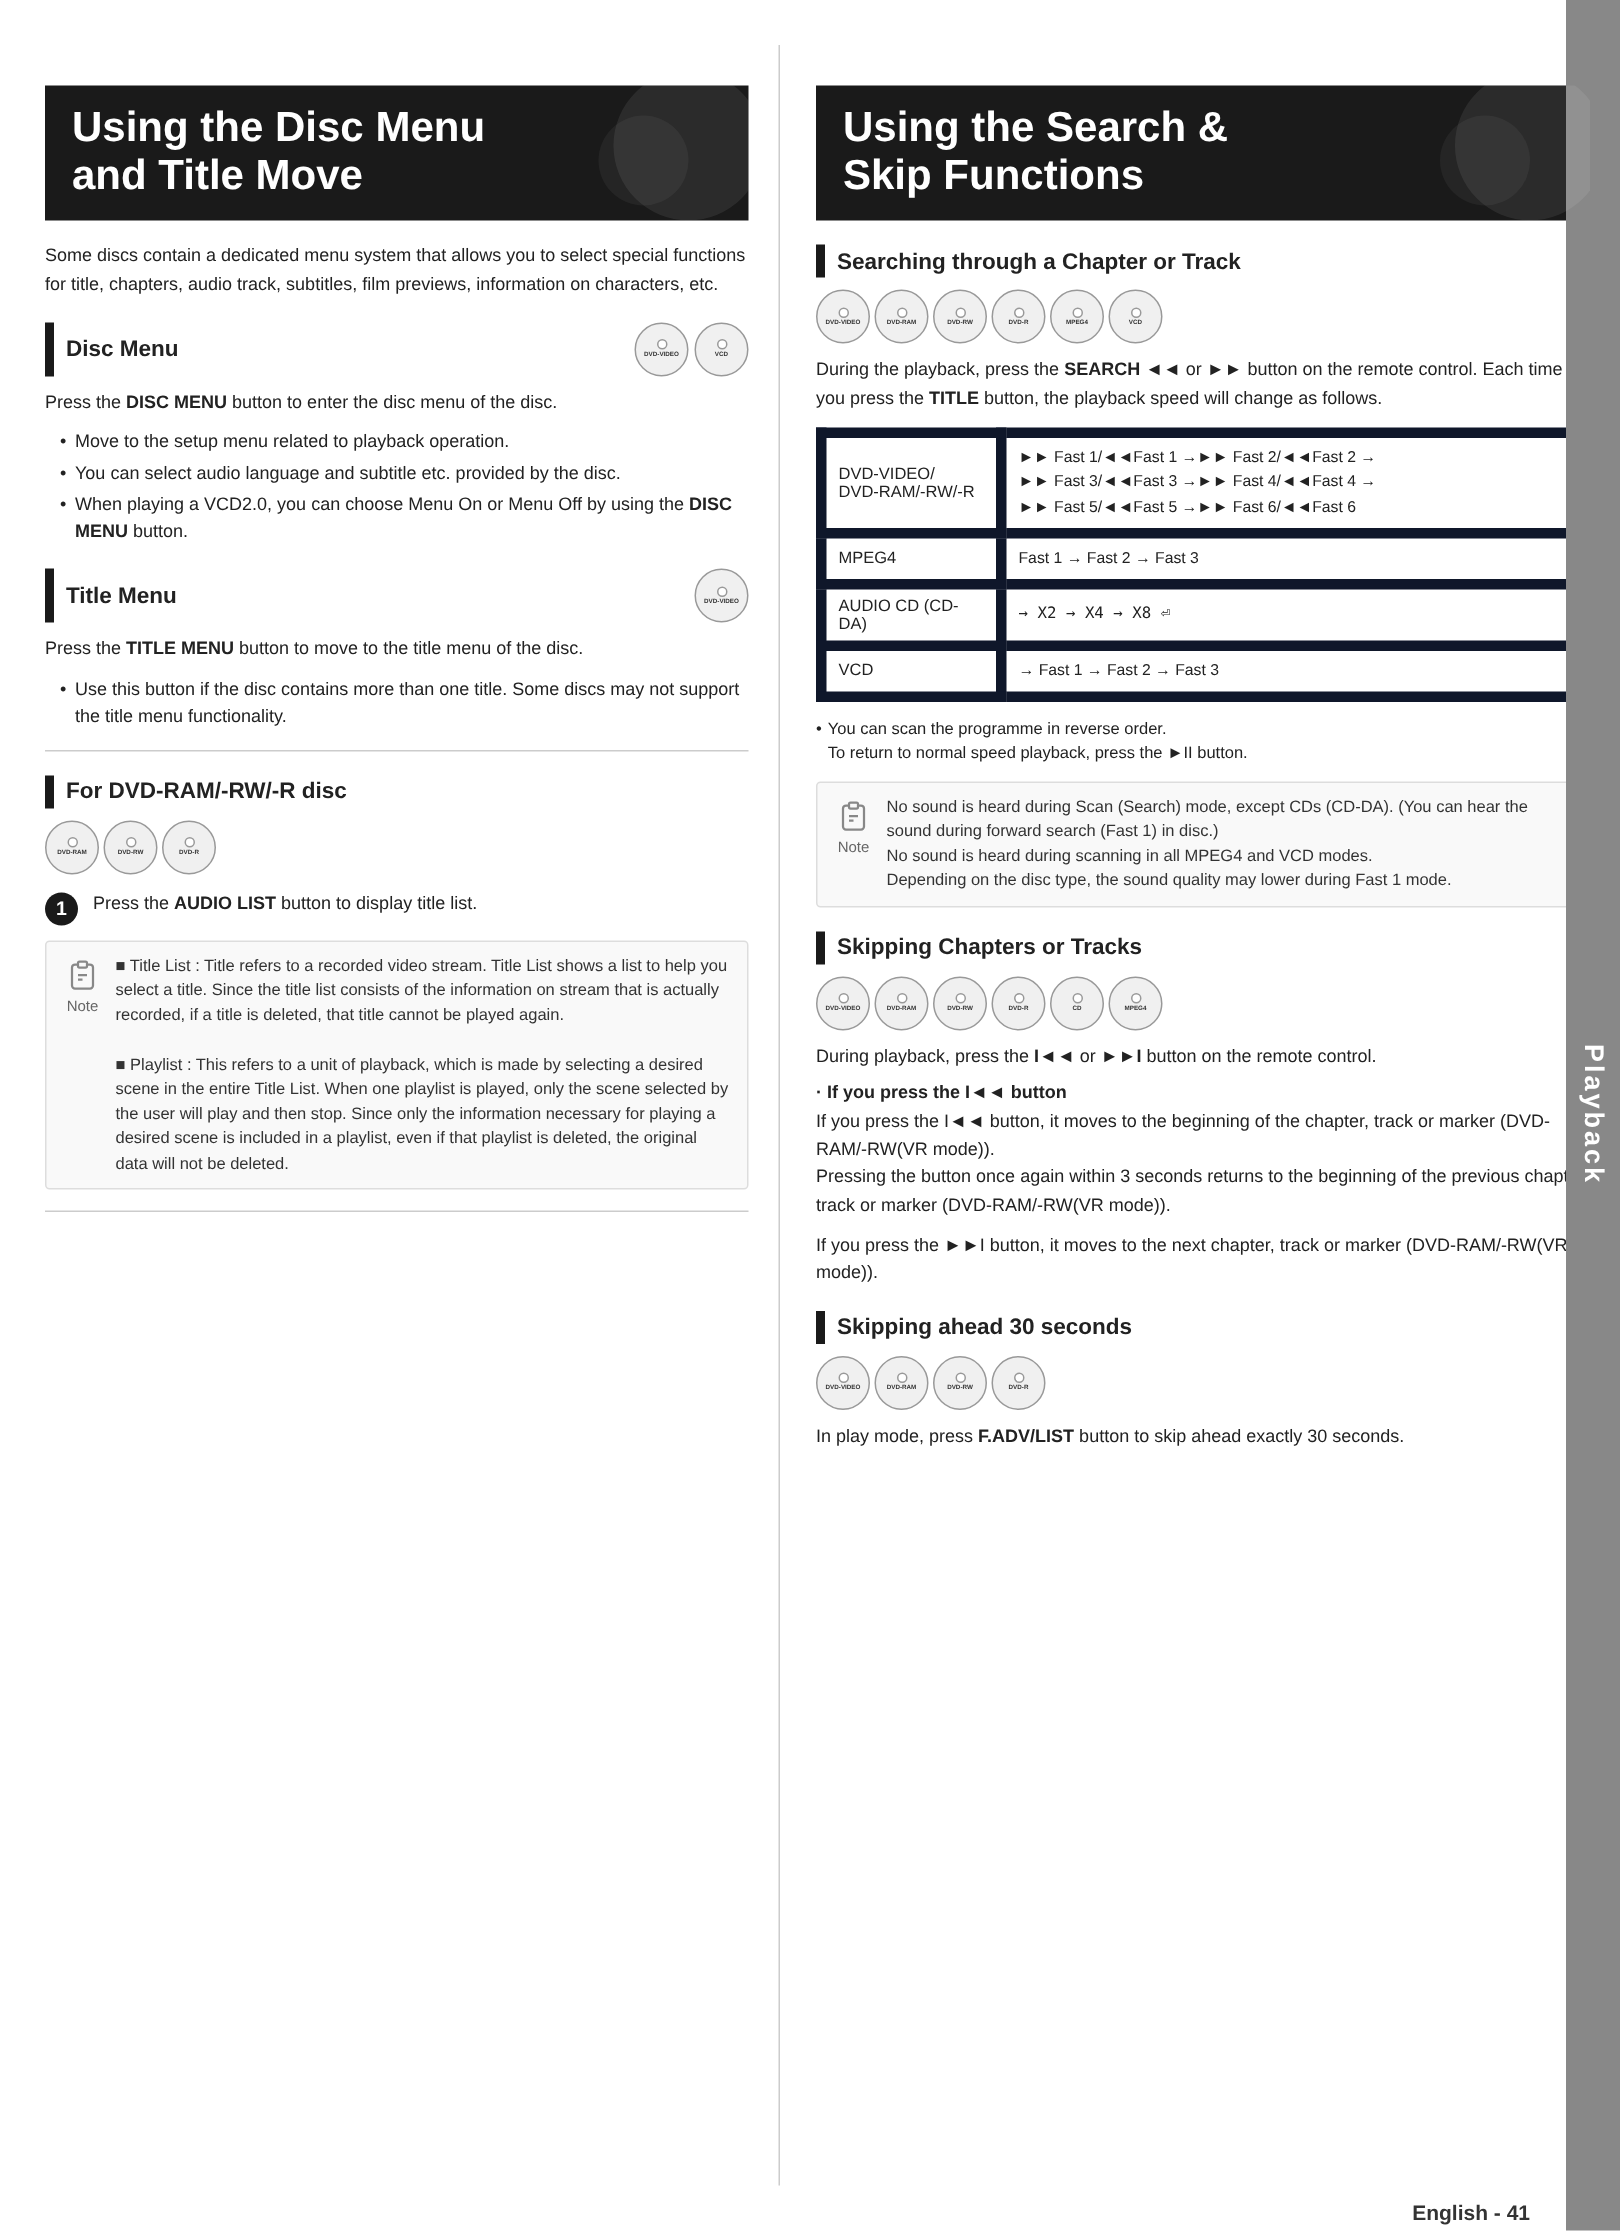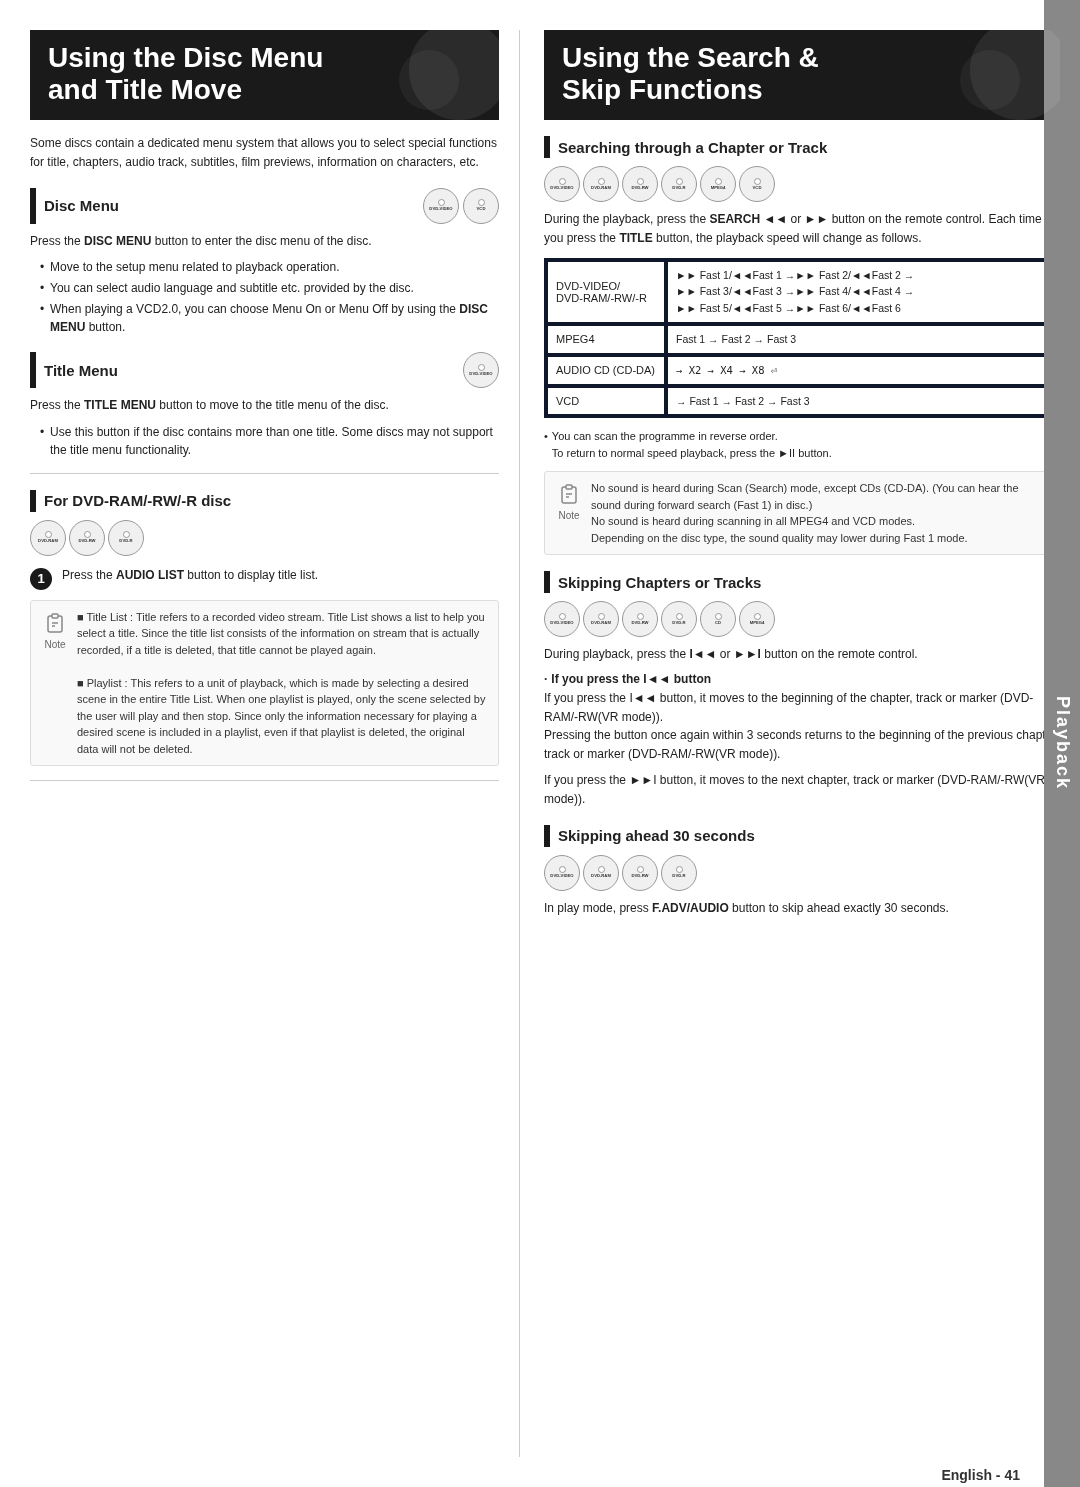--- a/index.html
+++ b/index.html
@@ -55,20 +55,21 @@
     }
 
     
     .section-title-box {
       background: #1a1a1a;
       color: #fff;
       padding: 12px 18px 14px 18px;
       margin-bottom: 14px;
       position: relative;
       overflow: hidden;
+      margin-top: 27px;
     }
     .section-title-box h1 {
       font-size: 28px;
       font-weight: 900;
       line-height: 1.15;
       z-index: 2;
       position: relative;
     }
     .section-title-box .bg-circle {
       position: absolute;
@@ -209,21 +210,21 @@
     }
 
     
     .search-table {
       width: 100%;
       border-collapse: collapse;
       margin: 10px 0;
       font-size: 11px;
     }
     .search-table td {
-      border: 4px solid #0f172a;
+      border: 7px solid #0f172a;
       padding: 5px 8px;
       vertical-align: middle;
     }
     .search-table td:first-child {
       width: 120px;
       font-weight: normal;
     }
     .arrow-text {
       font-size: 10.5px;
       line-height: 1.6;
@@ -544,21 +545,21 @@
             </div>
           <div class="di">
               <div class="dot"></div>
               <div class="di-label">DVD-RW</div>
             </div>
           <div class="di">
               <div class="dot"></div>
               <div class="di-label">DVD-R</div>
             </div>
         </div>
-        <p class="body-text">In play mode, press <b>F.ADV/AUDIO</b> button to skip ahead exactly 30 seconds.</p>
+        <p class="body-text">In play mode, press <b>F.ADV/LIST</b> button to skip ahead exactly 30 seconds.</p>
       </div>
 
     </div>
   </div>
 
   <div class="sidebar-tab">
     <span>Playback</span>
   </div>
 
   <div class="footer">

